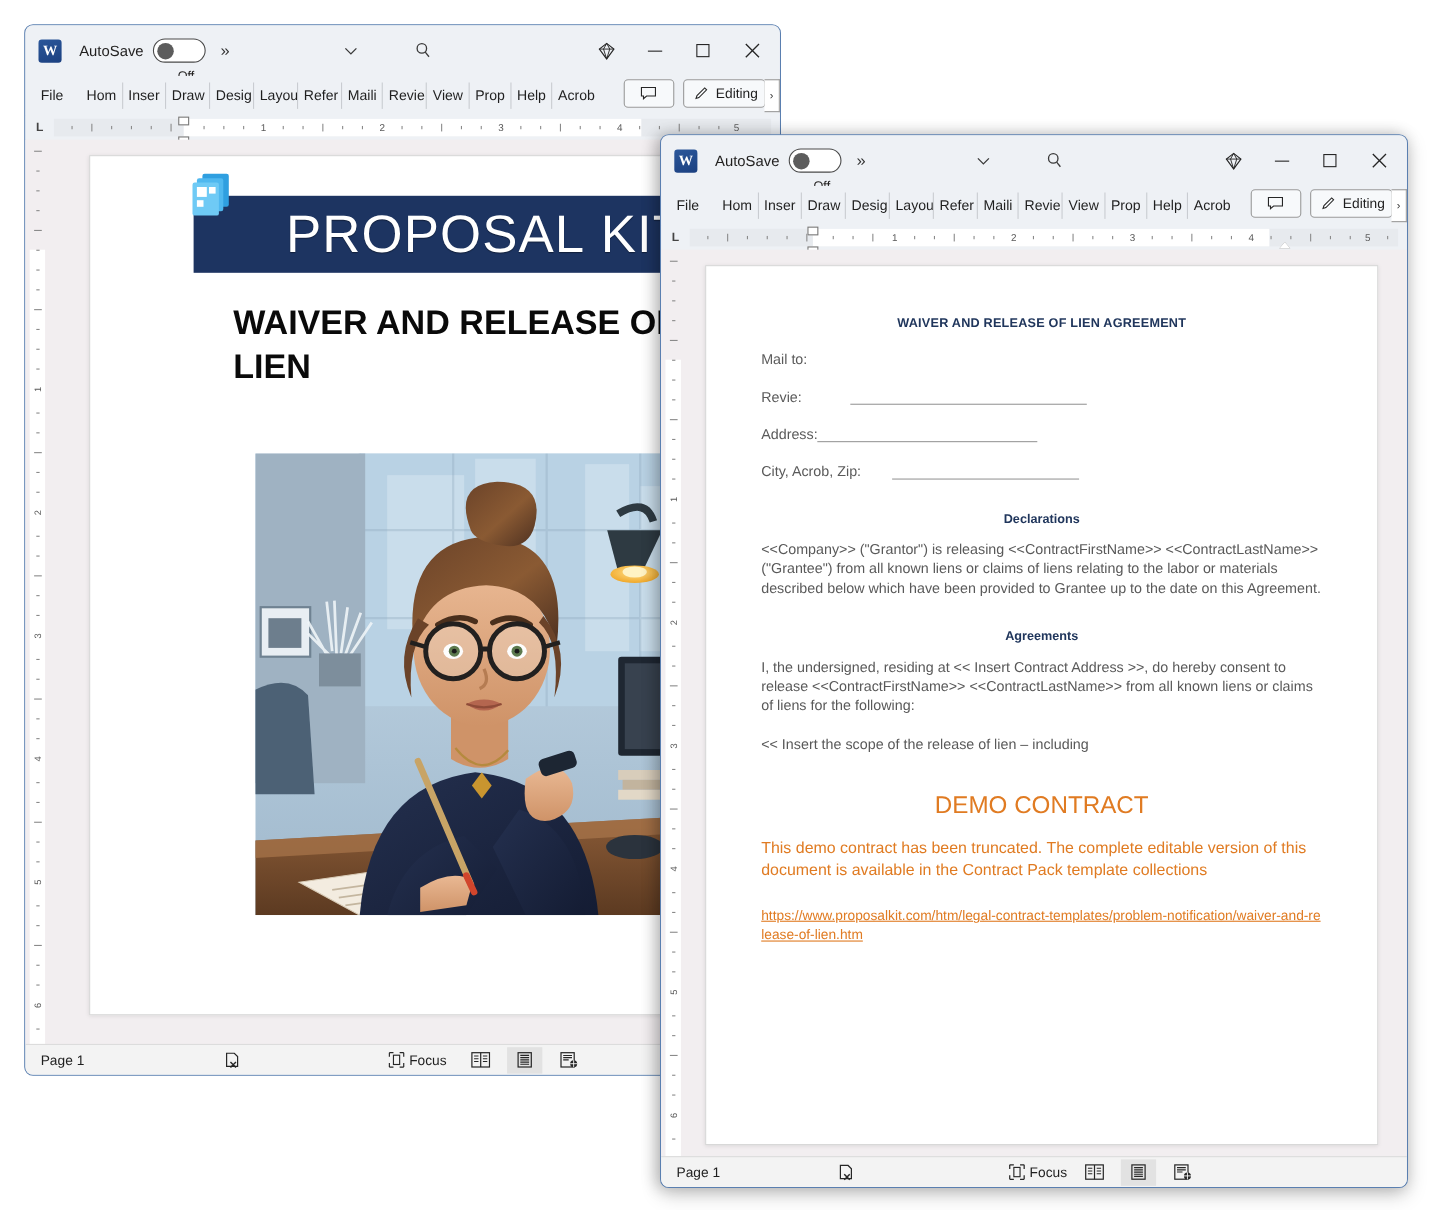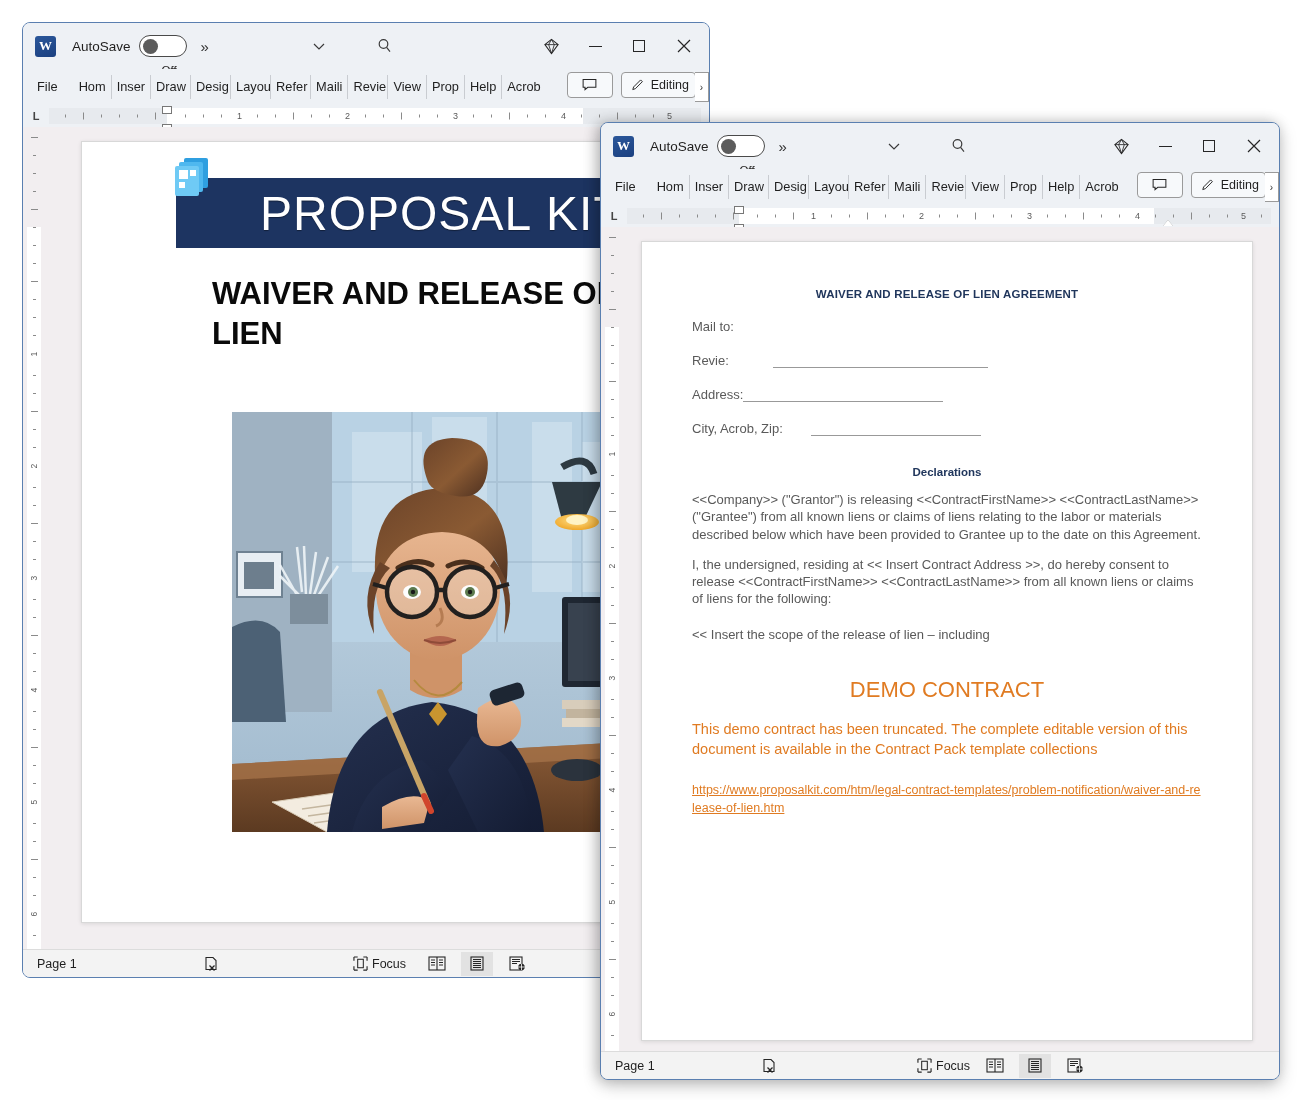--- a/index.html
+++ b/index.html
@@ -780,20 +780,21 @@
 
             <div class="f-field">
               <span class="lbl">City, Acrob, Zip:</span>
               <span style="width:28px"></span>
               <span class="f-rule" style="width:170px"></span>
             </div>
 
             <div class="f-sec">Declarations</div>
             <div class="f-para">&lt;&lt;Company&gt;&gt; ("Grantor") is releasing &lt;&lt;ContractFirstName&gt;&gt; &lt;&lt;ContractLastName&gt;&gt; ("Grantee") from all known liens or claims of liens relating to the labor or materials described below which have been provided to Grantee up to the date on this Agreement.</div>
 
+            <div class="f-sec">Agreements</div>
             <div class="f-para">I, the undersigned, residing at &lt;&lt; Insert Contract Address &gt;&gt;, do hereby consent to release &lt;&lt;ContractFirstName&gt;&gt; &lt;&lt;ContractLastName&gt;&gt; from all known liens or claims of liens for the following:</div>
             <div class="f-para" style="margin-top:18px">&lt;&lt; Insert the scope of the release of lien – including</div>
 
             <div class="f-demo">DEMO CONTRACT</div>
             <div class="f-demo-body">This demo contract has been truncated. The complete editable version of this document is available in the Contract Pack template collections</div>
             <a class="f-link" href="#">https://www.proposalkit.com/htm/legal-contract-templates/problem-notification/waiver-and-release-of-lien.htm</a>
 
           </div>
         </div>
       </div>

